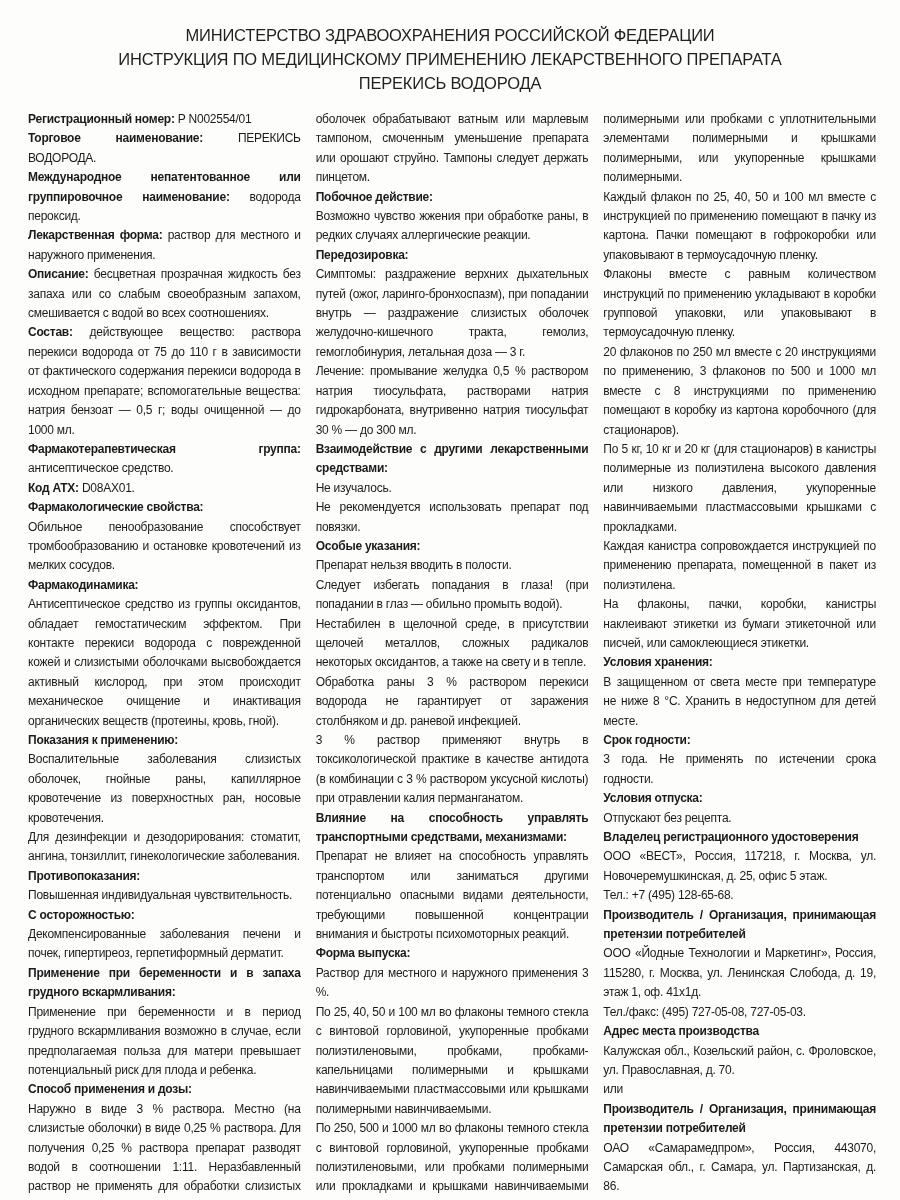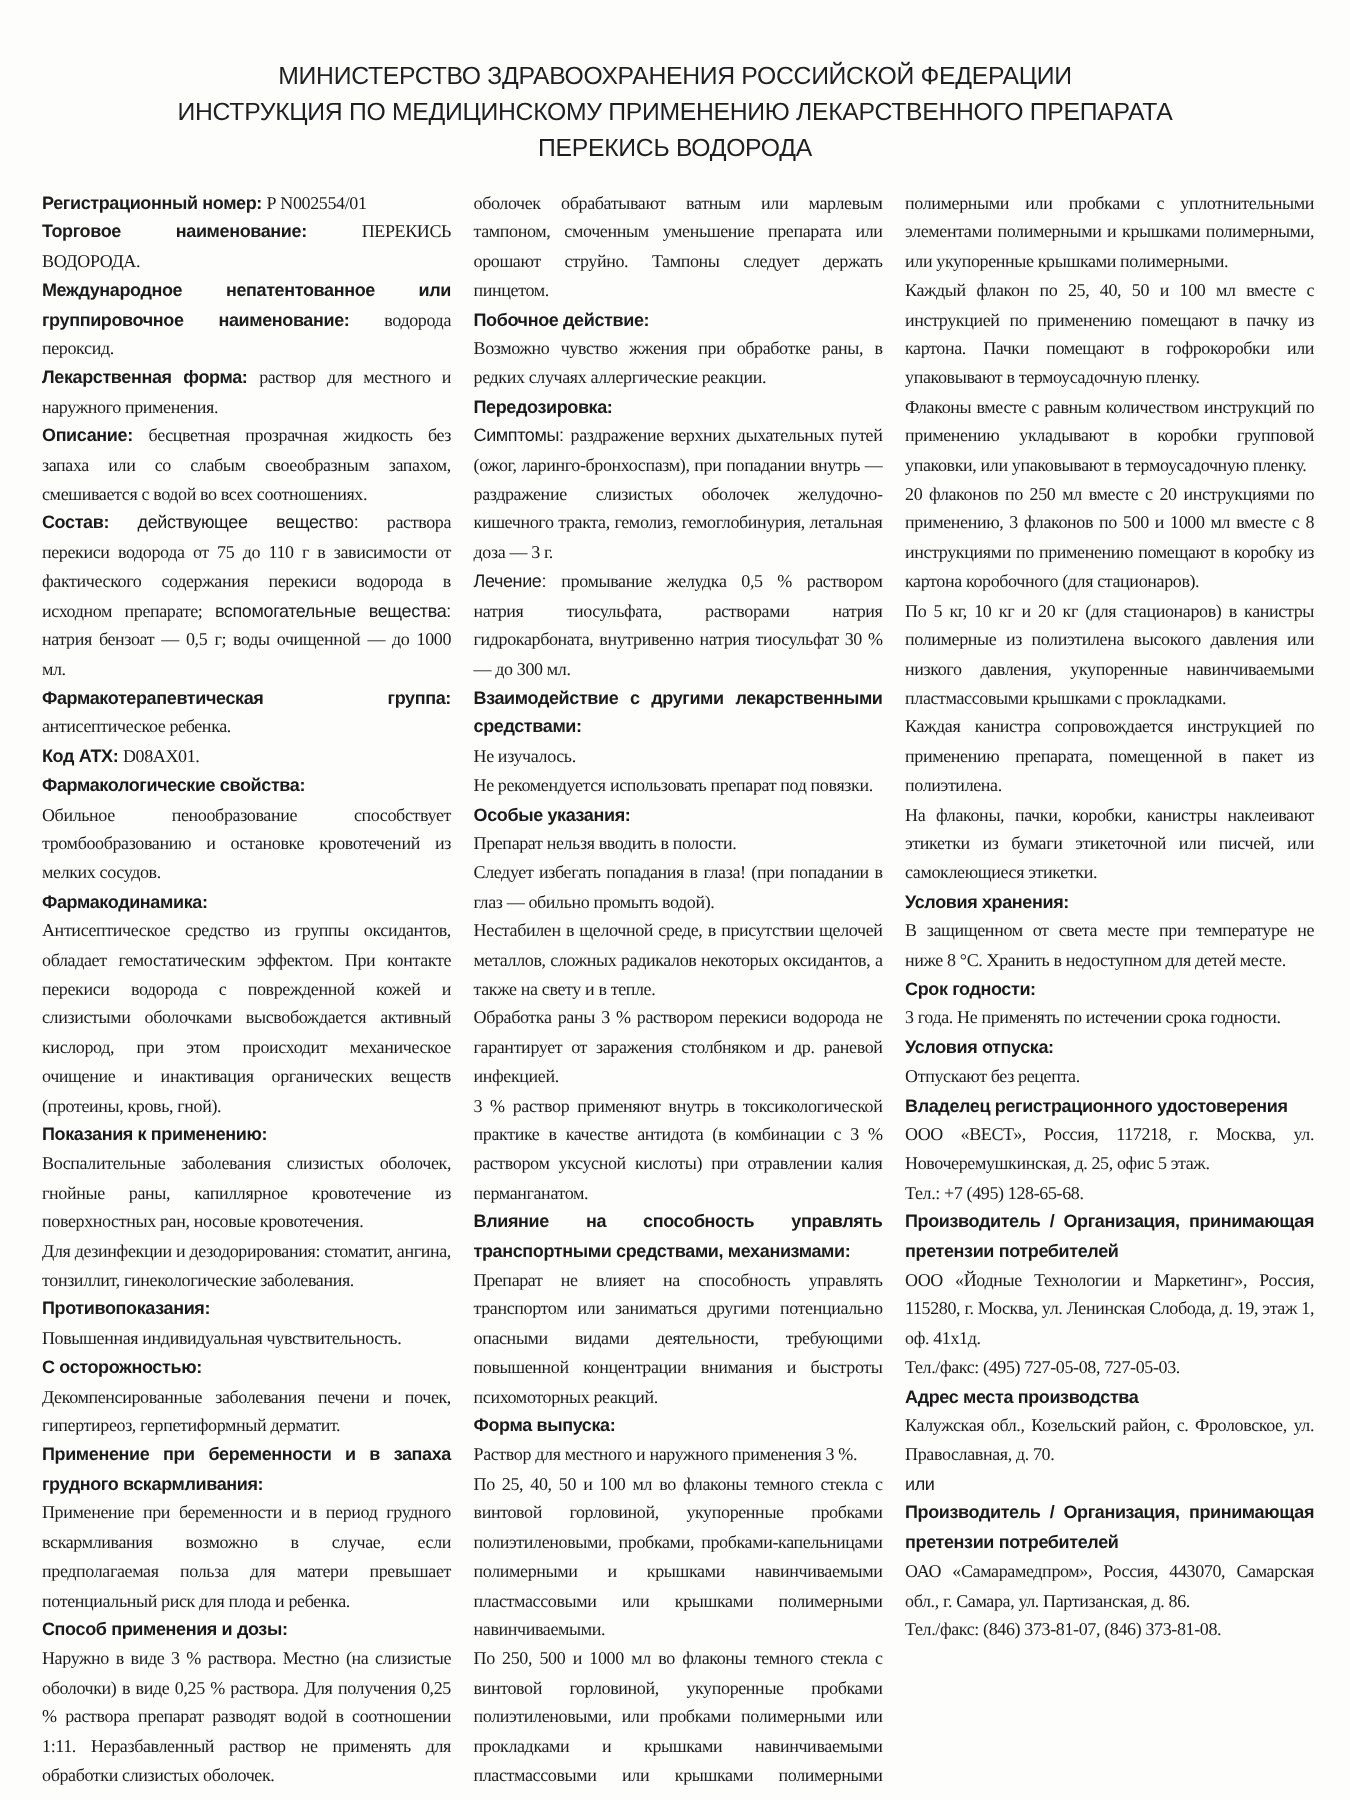--- a/index.html
+++ b/index.html
@@ -14,21 +14,21 @@
     font-family: "Liberation Sans", sans-serif;
     overflow: hidden;
   }
   .page {
     width: 900px;
     height: 1200px;
     box-sizing: border-box;
   }
   .header {
     text-align: center;
-    padding-top: 39px;
+    padding-top: 23px;
     font-size: 16.5px;
     line-height: 24px;
     font-weight: 500;
     letter-spacing: -0.2px;
     color: #1f1f1f;
   }
   .header div {
     white-space: nowrap;
   }
   .columns {
@@ -45,42 +45,42 @@
     letter-spacing: -0.25px;
     text-align: justify;
     hyphens: auto;
     -webkit-hyphens: auto;
   }
   .column p {
     margin: 0;
   }
   .run-bold   { font-weight: bold; }
   .run-italic { }
-  .run-normal { font-weight: normal; font-family: Liberation Serif, serif; }
+  .run-normal { font-weight: normal; }
 </style>
 </head>
 <body style="background: rgb(253, 253, 252); color: rgb(27, 27, 27);">
 
 <div class="page">
 
   <div class="header">
     <div>МИНИСТЕРСТВО ЗДРАВООХРАНЕНИЯ РОССИЙСКОЙ ФЕДЕРАЦИИ</div>
     <div>ИНСТРУКЦИЯ ПО МЕДИЦИНСКОМУ ПРИМЕНЕНИЮ ЛЕКАРСТВЕННОГО ПРЕПАРАТА</div>
     <div>ПЕРЕКИСЬ ВОДОРОДА</div>
   </div>
 
   <div class="columns">
     <div class="column">
         <p><span class="run-bold">Регистрационный номер: </span><span class="run-normal">Р N002554/01</span></p>
         <p><span class="run-bold">Торговое наименование: </span><span class="run-normal">ПЕРЕКИСЬ ВОДОРОДА.</span></p>
         <p><span class="run-bold">Международное непатентованное или группировочное наименование: </span><span class="run-normal">водорода пероксид.</span></p>
         <p><span class="run-bold">Лекарственная форма: </span><span class="run-normal">раствор для местного и наружного применения.</span></p>
         <p><span class="run-bold">Описание: </span><span class="run-normal">бесцветная прозрачная жидкость без запаха или со слабым своеобразным запахом, смешивается с водой во всех соотношениях.</span></p>
         <p><span class="run-bold">Состав: </span><span class="run-italic">действующее вещество: </span><span class="run-normal">раствора перекиси водорода от 75 до 110 г в зависимости от фактического содержания перекиси водорода в исходном препарате; </span><span class="run-italic">вспомогательные вещества: </span><span class="run-normal">натрия бензоат — 0,5 г; воды очищенной — до 1000 мл.</span></p>
-        <p><span class="run-bold">Фармакотерапевтическая группа: </span><span class="run-normal">антисептическое ребенка.</span></p>
+        <p><span class="run-bold">Фармакотерапевтическая группа: </span><span class="run-normal">антисептическое средство.</span></p>
         <p><span class="run-bold">Код АТХ: </span><span class="run-normal">D08AX01.</span></p>
         <p><span class="run-bold">Фармакологические свойства:</span></p>
         <p><span class="run-normal">Обильное пенообразование способствует тромбообразованию и остановке кровотечений из мелких сосудов.</span></p>
         <p><span class="run-bold">Фармакодинамика:</span></p>
         <p><span class="run-normal">Антисептическое средство из группы оксидантов, обладает гемостатическим эффектом. При контакте перекиси водорода с поврежденной кожей и слизистыми оболочками высвобождается активный кислород, при этом происходит механическое очищение и инактивация органических веществ (протеины, кровь, гной).</span></p>
         <p><span class="run-bold">Показания к применению:</span></p>
         <p><span class="run-normal">Воспалительные заболевания слизистых оболочек, гнойные раны, капиллярное кровотечение из поверхностных ран, носовые кровотечения.</span></p>
         <p><span class="run-normal">Для дезинфекции и дезодорирования: стоматит, ангина, тонзиллит, гинекологические заболевания.</span></p>
         <p><span class="run-bold">Противопоказания:</span></p>
         <p><span class="run-normal">Повышенная индивидуальная чувствительность.</span></p>

